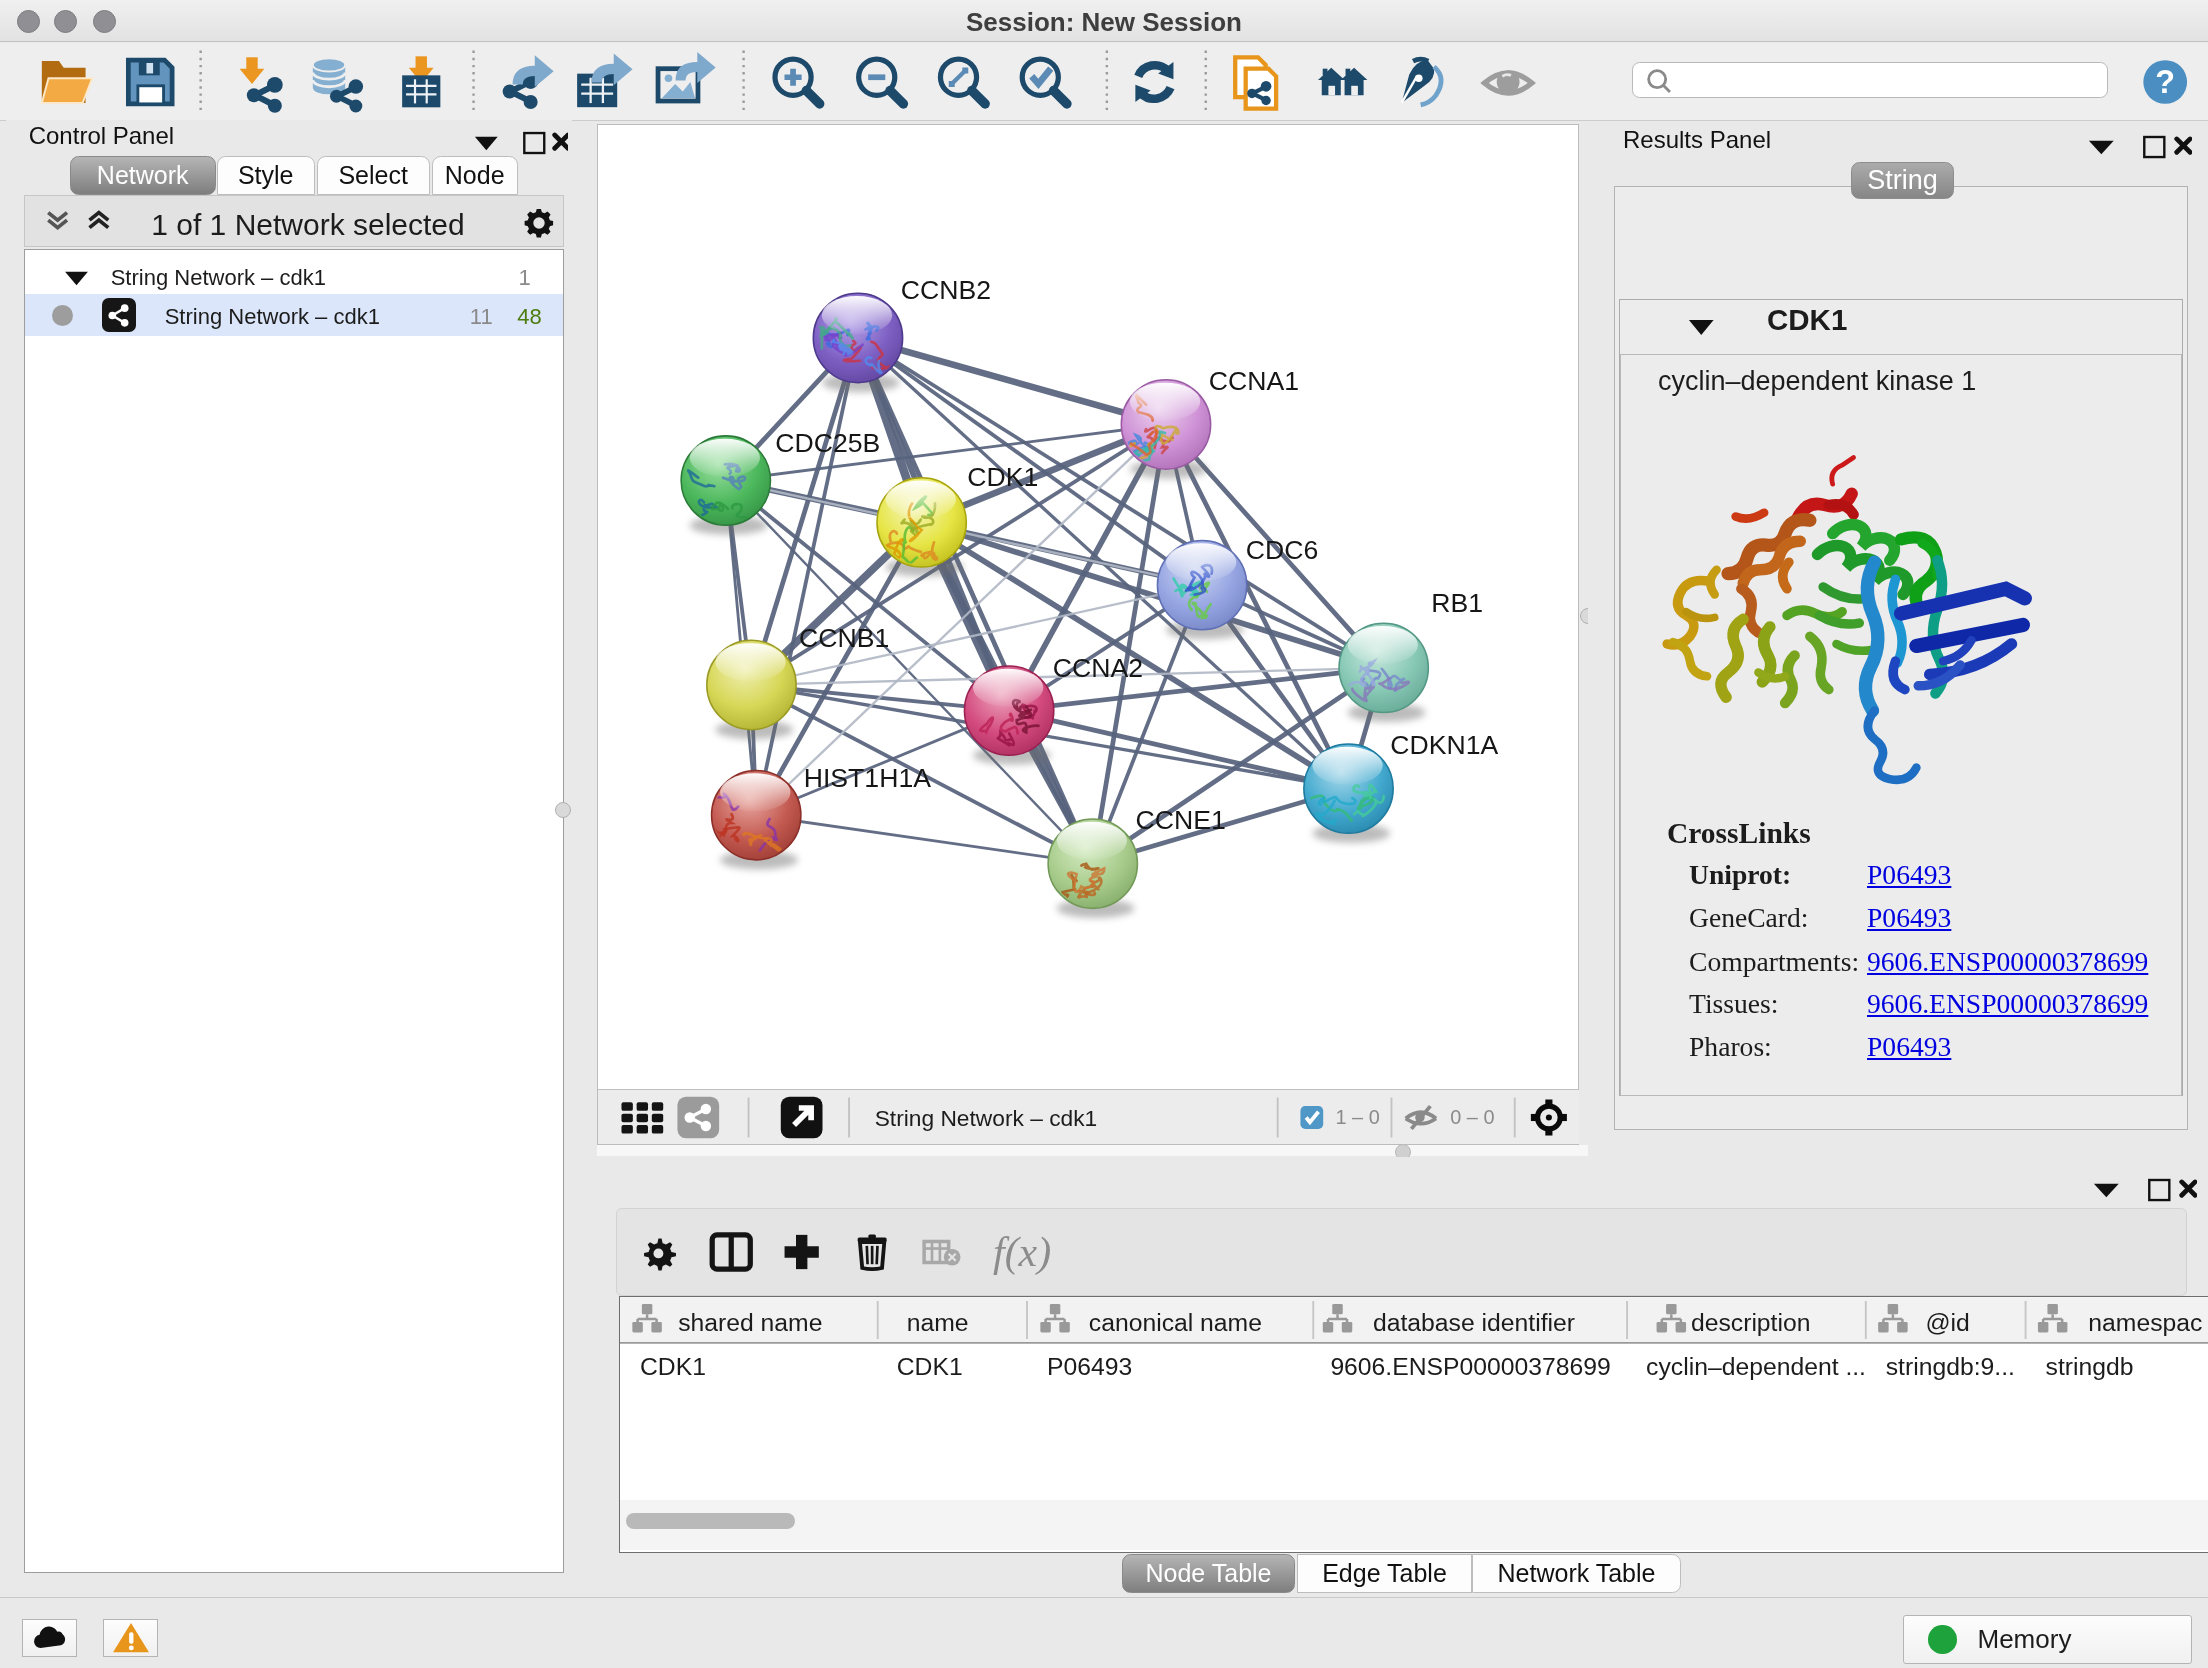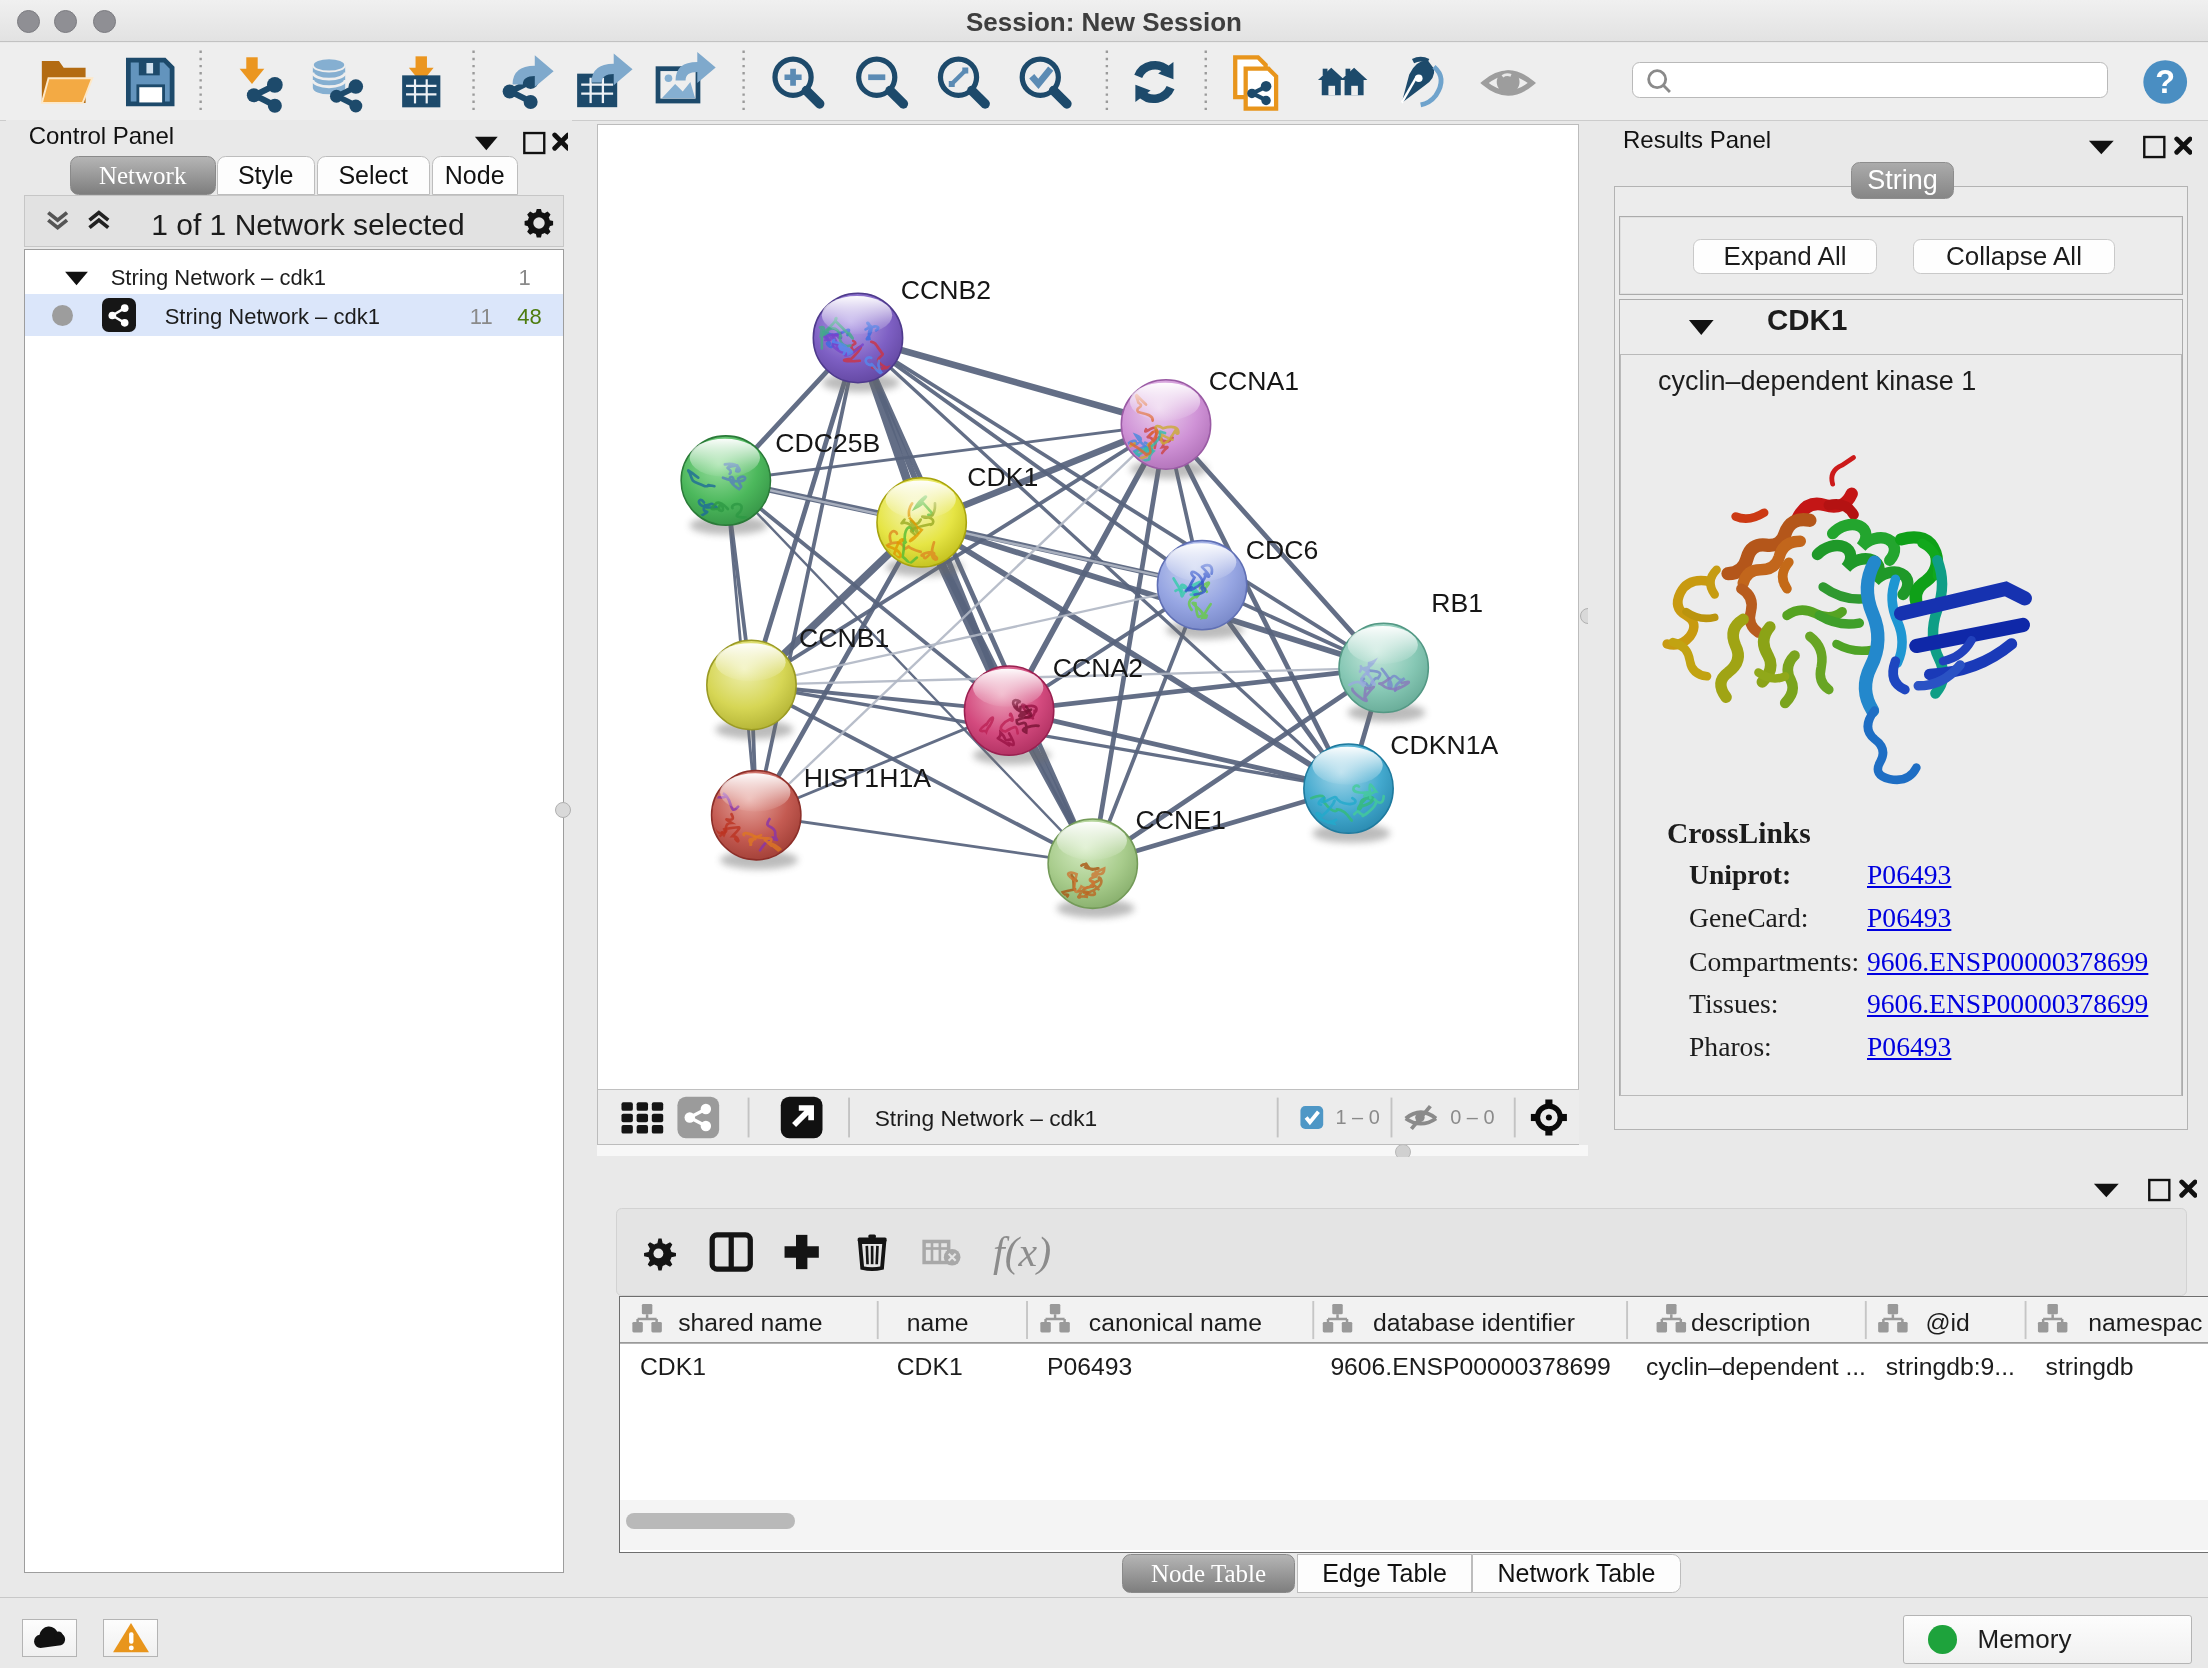--- a/index.html
+++ b/index.html
@@ -24,21 +24,21 @@
   
   .phead { font-size:24px; color:#111; }
 
   
   #cpanel { left:5.7px; top:120px; width:566px; height:1463px; background:#e9e9e9; }
 
   
   .tab { position:absolute; top:0; height:39px; font-size:25px; text-align:center;
     border:1px solid #bdbdbd; background:#fdfdfd; border-radius:8.6px 8.6px 0 0;
     display:flex; align-items:center; justify-content:center; color:#111; }
-  .tabsel { background:linear-gradient(#b5b5b5,#7e7e7e); color:#fff; border-color:#8a8a8a; border-radius:8.6px;font-family:Liberation Serif, serif; }
+  .tabsel { background:linear-gradient(#b5b5b5,#7e7e7e); color:#fff; border-color:#8a8a8a; border-radius:8.6px; }
 
   
   #npanel { left:597px; top:124px; width:982px; height:1021px; background:#ffffff;
     border:1px solid #bcbcbc; }
   #nbottom { position:absolute; left:0px; top:964px; width:981px; height:55px;
     background:#ececec; border-top:1px solid #c0c0c0; }
 
   
   #rpanel { left:1588px; top:124px; width:616px; height:1056px; background:#e9e9e9; }
 
@@ -671,26 +671,20 @@
     <path d="M2 6 L28 6 L15 20 Z" fill="#111"></path>
     <rect x="60" y="2" width="21" height="21" fill="none" stroke="#111" stroke-width="2.5"></rect>
     <path d="M94 4 L108 18 M108 4 L94 18" stroke="#111" stroke-width="5" stroke-linecap="round"></path>
   </svg>
 
   <div class="abs" style="left:26px;top:62px;width:574px;height:944px;background:#ececec;border:1px solid #b3b3b3;"></div>
 
   <div class="abs" style="left:263px;top:38px;width:103px;height:37px;background:linear-gradient(#ababab,#868686);
        border:1px solid #8d8d8d;border-radius:8.6px;color:#fff;font-size:27px;display:flex;align-items:center;justify-content:center;">String</div>
 
-  <div class="abs" style="left:31px;top:92px;width:564px;height:79px;background:#ececec;border:1px solid #ababab;box-shadow:inset 0 0 0 1px #e0e0e0;">
-    <div class="abs" style="left:73px;top:22px;width:184px;height:35px;background:#fefefe;border:1px solid #c9c9c9;border-radius:7.6px;
-         font-size:26px;display:flex;align-items:center;justify-content:center;">Expand All</div>
-    <div class="abs" style="left:293px;top:22px;width:202px;height:35px;background:#fefefe;border:1px solid #c9c9c9;border-radius:7.6px;
-         font-size:26px;display:flex;align-items:center;justify-content:center;">Collapse All</div>
-  </div>
 
   <div class="abs" style="left:31px;top:175px;width:564px;height:797px;background:#ececec;border:1px solid #ababab;">
     <svg class="abs" style="left:67px;top:17px" width="28.5" height="21" viewBox="0 0 30 22">
         <path d="M2 3 L28 3 L15 19 Z" fill="#111"></path>
       </svg>
     <div class="abs" style="left:147px;top:2.9px;font-size:29.5px;font-weight:bold;">CDK1</div>
     <div class="abs" style="left:0px;top:54px;width:562px;height:742px;background:#ececec;border:1px solid #b9b9b9;">
       <div class="abs" style="left:37px;top:11.4px;font-size:27px;">cyclin–dependent kinase 1</div>
       <svg width="438" height="371" viewBox="0 0 460 390" style="position:absolute;left:25px;top:74px">
         <g fill="none" stroke-linecap="round">

